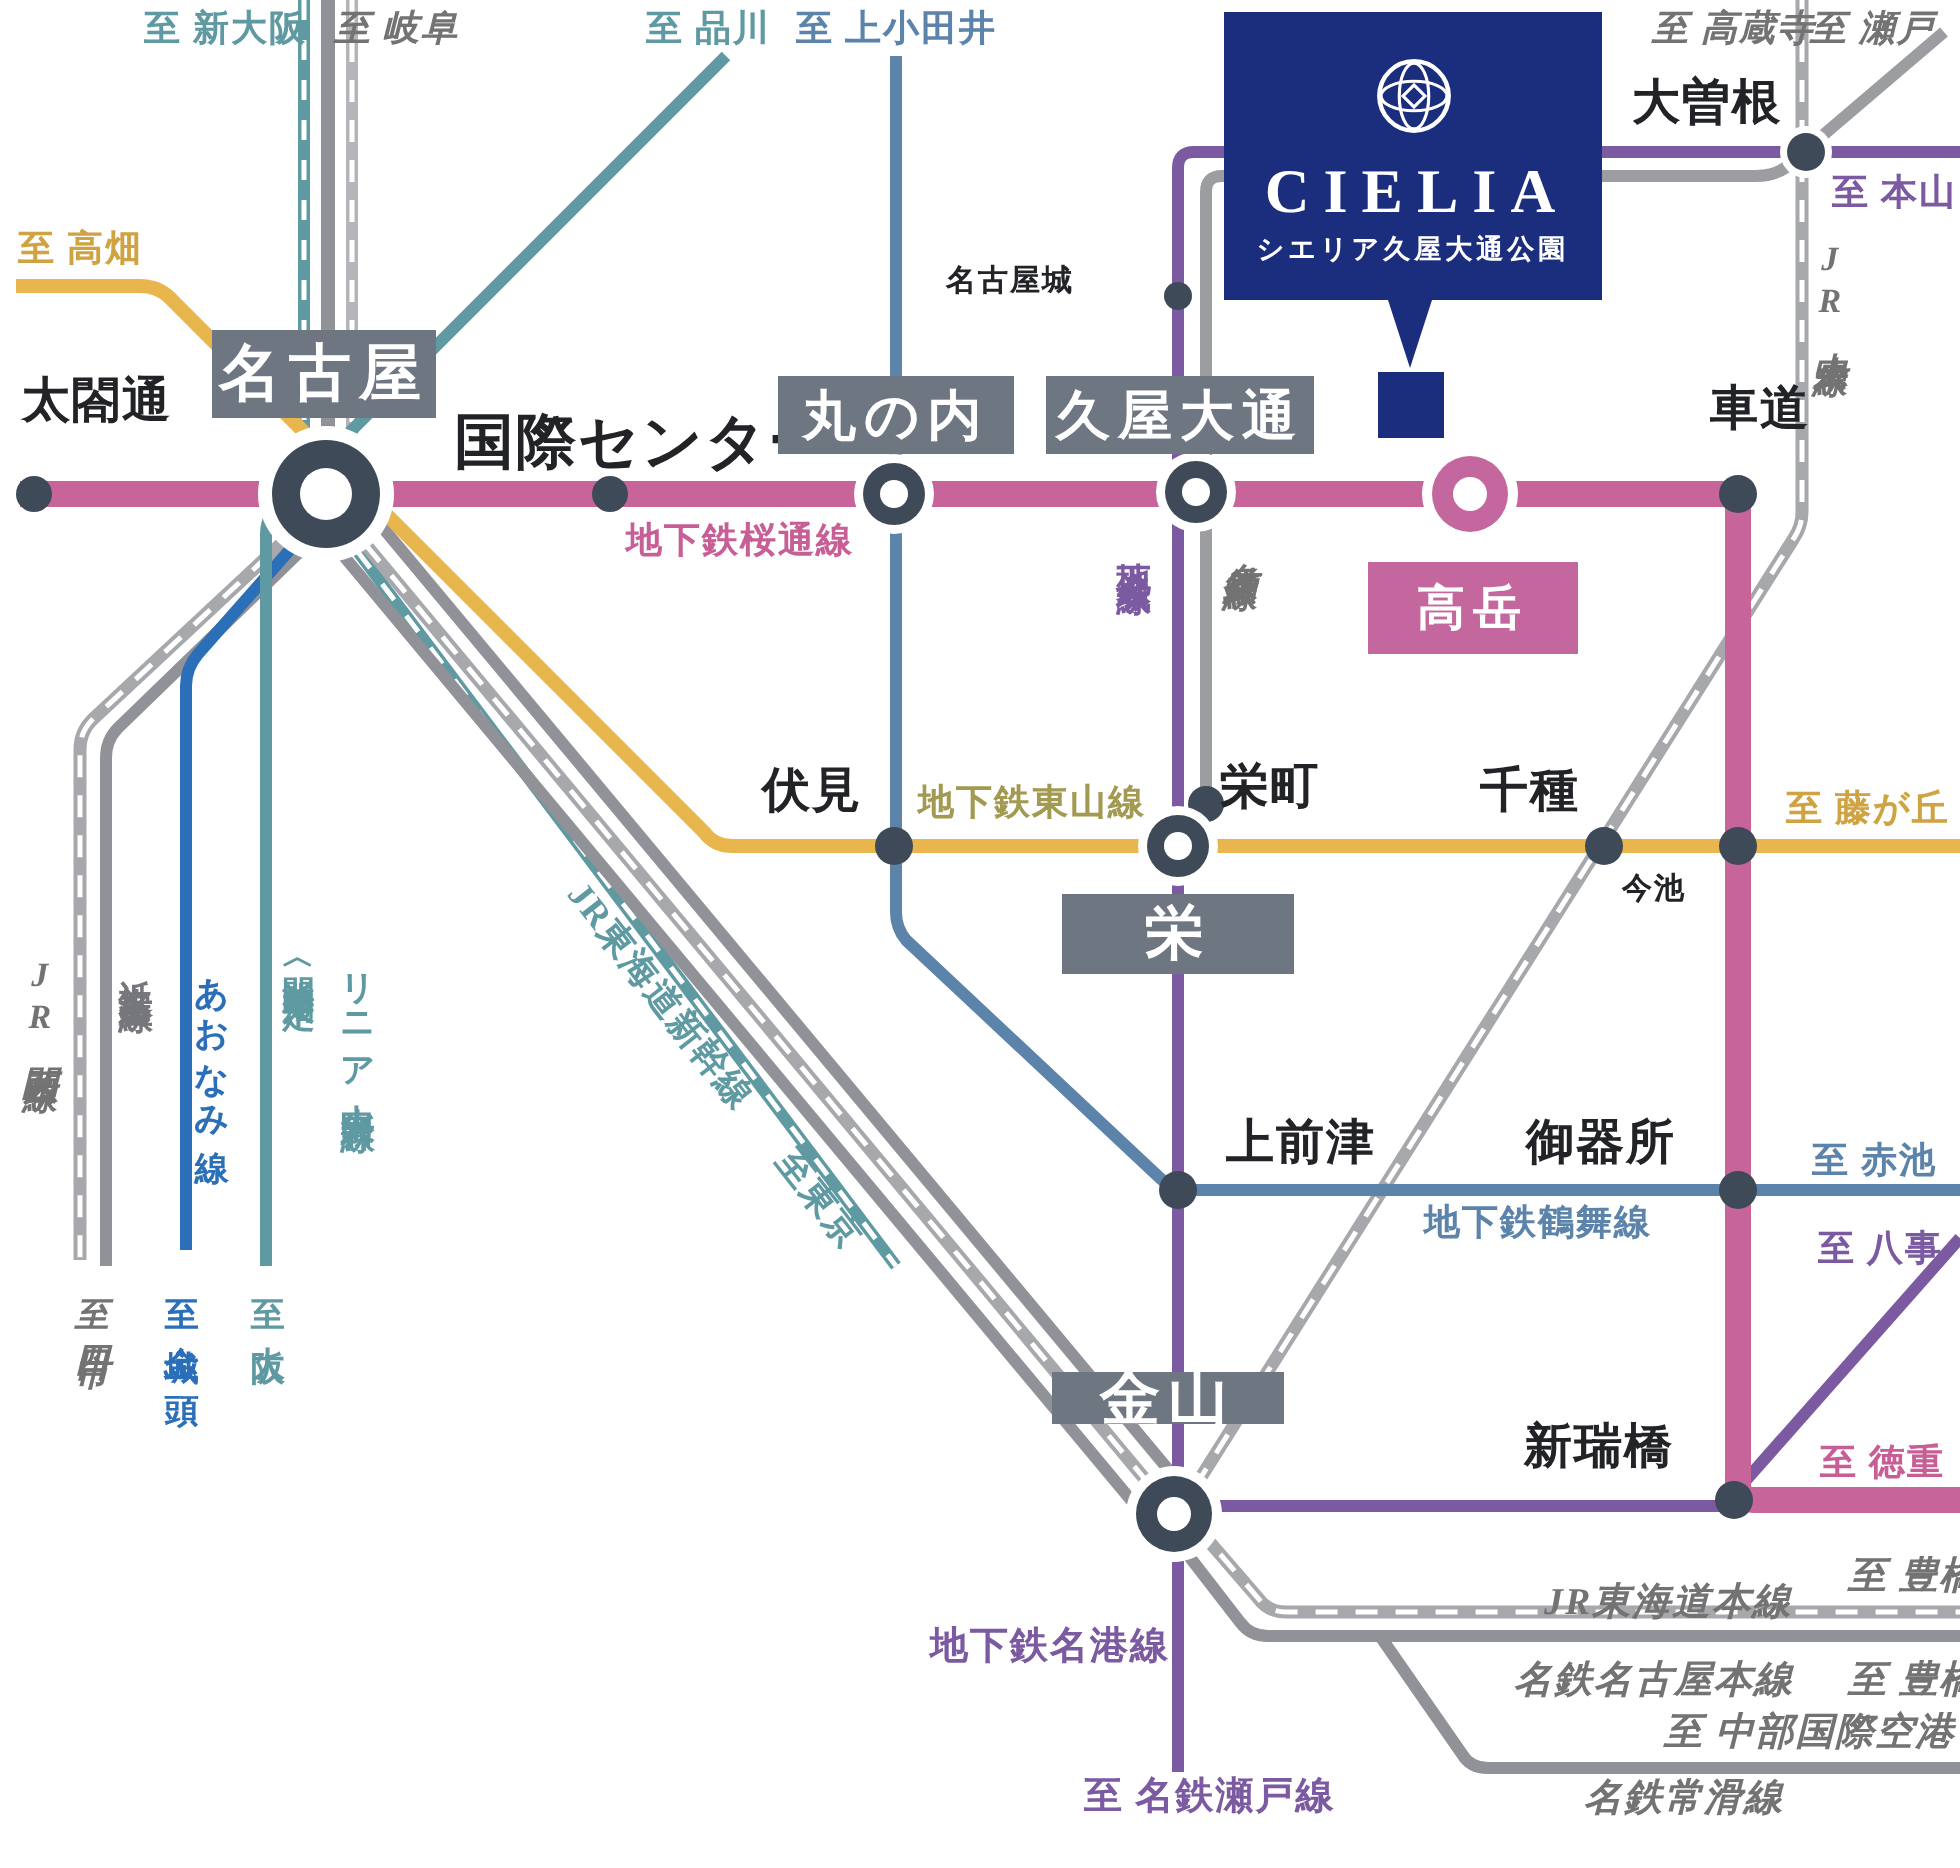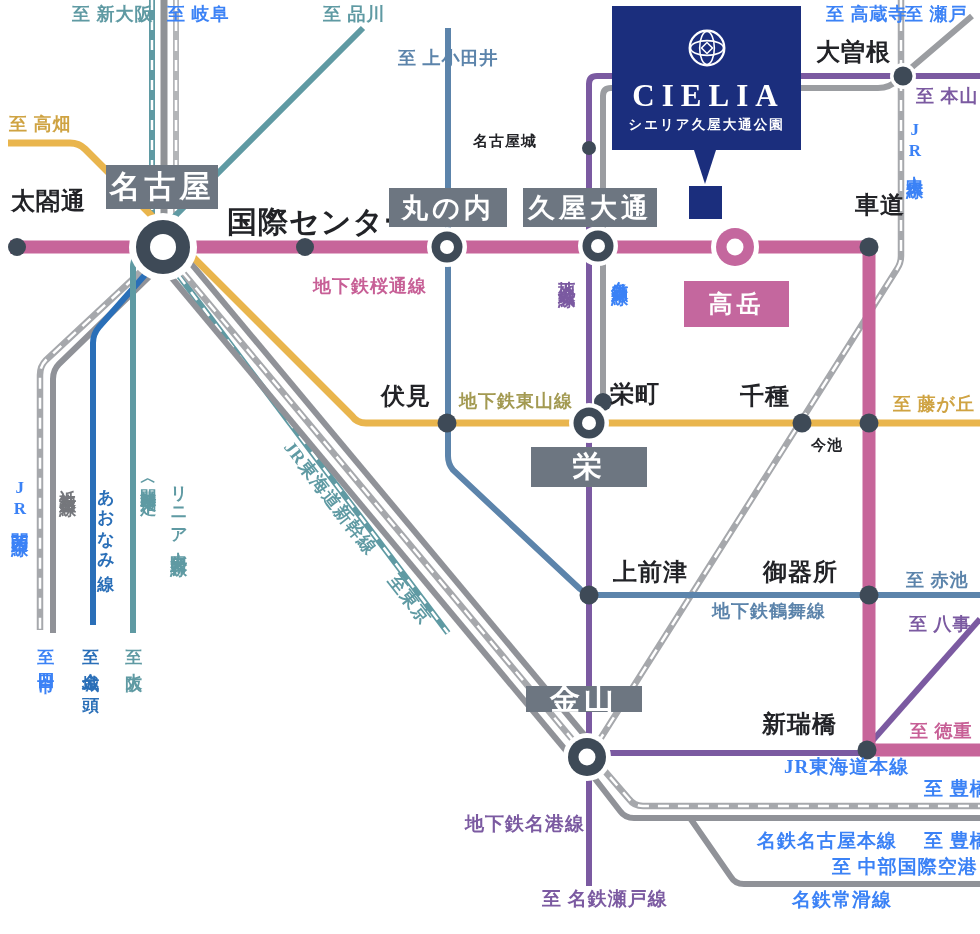--- a/index.html
+++ b/index.html
@@ -4,21 +4,21 @@
 <style>
   html,body{margin:0;padding:0;background:#ffffff;}
   #stage{position:relative;width:980px;height:934px;background:#ffffff;overflow:hidden;
          font-family:"Liberation Serif","DejaVu Serif",serif;padding-left:16px;}
   #rail{position:absolute;left:0;top:0;}
   .lbl{position:absolute;white-space:nowrap;line-height:1.08;font-weight:bold;letter-spacing:1px;}
   .v{writing-mode:vertical-rl;text-orientation:upright;letter-spacing:2px;}
   .rot{transform-origin:0 0;transform:rotate(52deg);}
   .s16{font-size:16px;} .s17{font-size:17px;} .s18{font-size:18px;} .s19{font-size:19px;}
   .s22{font-size:30px;} .s23{font-size:15px;} .s24{font-size:24px;}
-  .c-black{color:#222327;} .c-gray{color:#3b82f6;} .c-graydark{color:#75777c;}
+  .c-black{color:#222327;} .c-gray{color:#737373;font-style:italic;} .c-graydark{color:#75777c;}
   .c-pink{color:#c75f96;} .c-purple{color:#7b5aa1;} .c-teal{color:#5f9aa3;}
   .c-blue{color:#5c84ab;} .c-aonami{color:#2a6fb8;} .c-gold{color:#cfa342;} .c-olive{color:#a39a52;}
   .badge{position:absolute;display:flex;align-items:center;justify-content:center;
          background:#6d7681;color:#ffffff;font-weight:bold;letter-spacing:4px;}
   .badge.pink{background:#c4679e;}
   .cielia{position:absolute;left:612px;top:6px;width:189px;height:144px;background:#1b2e7d;
           display:flex;flex-direction:column;align-items:center;justify-content:center;color:#fff;}
   .cielia .wordmark{font-size:31px;letter-spacing:7px;margin:4px 0 2px 4px;font-weight:bold;}
   .cielia .sub{font-size:13.5px;letter-spacing:2px;font-weight:bold;}
   .pointer{position:absolute;left:694px;top:150px;width:0;height:0;
@@ -118,48 +118,48 @@
     <g>
       <circle cx="587" cy="757" r="24" fill="#ffffff"></circle>
       <circle cx="587" cy="757" r="19" fill="#3e4a57"></circle>
       <circle cx="587" cy="757" r="8.5" fill="#ffffff"></circle>
     </g>
   </svg>
 
   <div class="lbl s18 c-teal" style="left:72px;top:5px;">至 新大阪</div>
   <div class="lbl s18 c-gray" style="left:167px;top:5px;">至 岐阜</div>
   <div class="lbl s18 c-teal" style="left:323px;top:5px;">至 品川</div>
-  <div class="lbl s18 c-blue" style="left:398px;top:5px;margin-top:44px;">至 上小田井</div>
+  <div class="lbl s18 c-blue" style="left:398px;top:5px;">至 上小田井</div>
   <div class="lbl s18 c-gray" style="left:826px;top:5px;">至 高蔵寺</div>
   <div class="lbl s18 c-gray" style="left:905px;top:5px;">至 瀬戸</div>
   <div class="lbl s24 c-black" style="left:816px;top:40px;">大曽根</div>
   <div class="lbl s18 c-purple" style="left:916px;top:87px;">至 本山</div>
   <div class="lbl s17 c-gray v" style="left:905px;top:120px;">JR中央本線</div>
   <div class="lbl s18 c-gold" style="left:9px;top:115px;">至 高畑</div>
   <div class="lbl s23 c-black" style="left:473px;top:133px;">名古屋城</div>
   <div class="lbl s24 c-black" style="left:11px;top:189px;">太閤通</div>
   <div class="lbl s22 c-black" style="left:227px;top:206px;">国際センター</div>
   <div class="lbl s24 c-black" style="left:842px;top:193px;margin-left:13px;">車道</div>
-  <div class="lbl s18 c-pink" style="left:313px;top:261px;margin-top:16px;">地下鉄桜通線</div>
+  <div class="lbl s18 c-pink" style="left:313px;top:261px;">地下鉄桜通線</div>
   <div class="lbl s17 c-purple v" style="left:557px;top:267px;">地下鉄名城線</div>
   <div class="lbl s17 c-gray v" style="left:610px;top:267px;">名鉄瀬戸線</div>
   <div class="lbl s24 c-black" style="left:381px;top:384px;">伏見</div>
   <div class="lbl s18 c-olive" style="left:459px;top:392px;">地下鉄東山線</div>
   <div class="lbl s24 c-black" style="left:610px;top:382px;">栄町</div>
   <div class="lbl s24 c-black" style="left:740px;top:384px;">千種</div>
   <div class="lbl s18 c-gold" style="left:893px;top:395px;">至 藤が丘</div>
   <div class="lbl s23 c-black" style="left:811px;top:437px;">今池</div>
   <div class="lbl s24 c-black" style="left:613px;top:560px;">上前津</div>
   <div class="lbl s24 c-black" style="left:763px;top:560px;">御器所</div>
   <div class="lbl s18 c-blue" style="left:906px;top:571px;">至 赤池</div>
   <div class="lbl s18 c-purple" style="left:909px;top:615px;">至 八事</div>
   <div class="lbl s18 c-blue" style="left:712px;top:602px;">地下鉄鶴舞線</div>
   <div class="lbl s24 c-black" style="left:762px;top:713px;font-family:Liberation Mono, monospace;">新瑞橋</div>
   <div class="lbl s18 c-pink" style="left:910px;top:722px;">至 徳重</div>
-  <div class="lbl s19 c-gray" style="left:772px;top:757px;margin-left:12px;">JR東海道本線</div>
+  <div class="lbl s19 c-gray" style="left:772px;top:792px;">JR東海道本線</div>
   <div class="lbl s19 c-gray" style="left:924px;top:779px;">至 豊橋</div>
   <div class="lbl s19 c-gray" style="left:757px;top:831px;">名鉄名古屋本線</div>
   <div class="lbl s19 c-gray" style="left:924px;top:831px;">至 豊橋</div>
   <div class="lbl s19 c-gray" style="left:832px;top:857px;">至 中部国際空港</div>
   <div class="lbl s19 c-gray" style="left:792px;top:890px;">名鉄常滑線</div>
   <div class="lbl s19 c-purple" style="left:465px;top:814px;">地下鉄名港線</div>
   <div class="lbl s19 c-purple" style="left:542px;top:889px;">至 名鉄瀬戸線</div>
 
   <div class="lbl s17 c-gray v" style="left:10px;top:478px;">JR関西本線</div>
   <div class="lbl s17 c-graydark v" style="left:58px;top:476px;">近鉄名古屋線</div>

